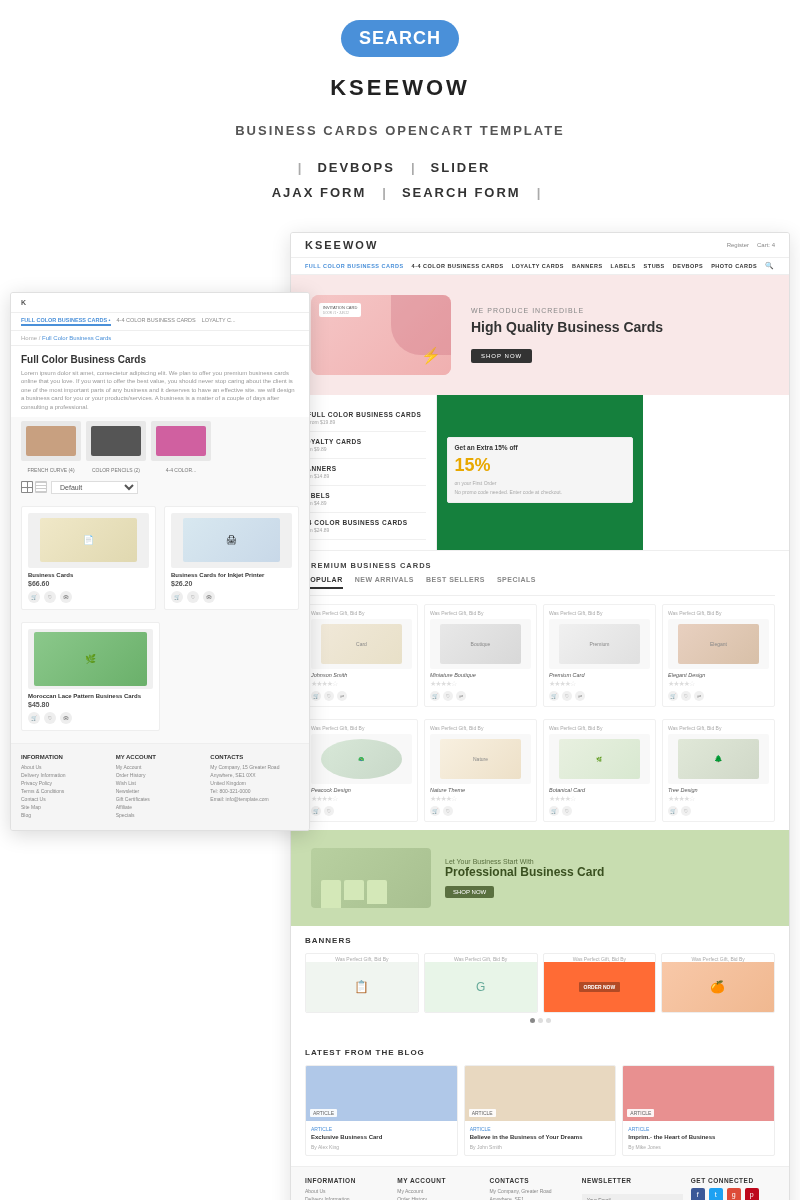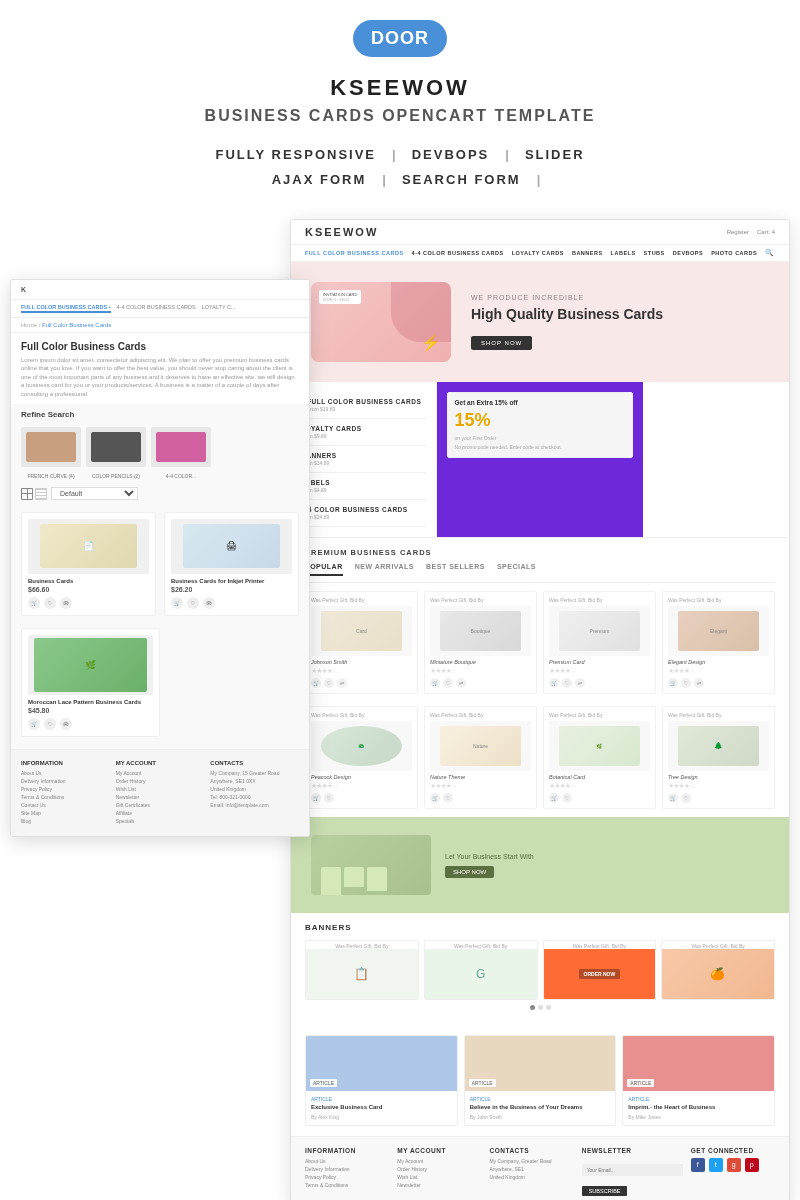--- a/index.html
+++ b/index.html
@@ -39,25 +39,25 @@
     .product-title {
       font-size: 22px;
       font-weight: bold;
       letter-spacing: 3px;
       color: #222;
       margin-top: 18px;
       text-align: center;
     }
 
     .product-subtitle {
-      font-size: 16px;
+      font-size: 13px;
       font-weight: bold;
       letter-spacing: 2px;
       color: #555;
-      margin-top: 6px;
+      margin-top: 22px;
       text-align: center;
     }
 
     .features-row {
       display: flex;
       flex-wrap: wrap;
       justify-content: center;
       gap: 0;
       margin-top: 18px;
     }
@@ -175,21 +175,21 @@
       font-size: 5px;
       color: #777;
       width: 60px;
       text-align: center;
     }
 
     .sort-row {
       display: flex;
       gap: 4px;
       padding: 6px 10px;
-      align-items: flex-end;
+      align-items: center;
     }
 
     .sort-select {
       font-size: 7px;
       background: white;
       border: 1px solid #ddd;
       padding: 1px 4px;
       color: #555;
     }
 
@@ -457,25 +457,25 @@
       margin: 4px 0;
     }
 
     .promo-price {
       font-size: 9px;
       color: #333;
       font-weight: bold;
     }
 
     .card-right {
-      background: #6d28d9;
+      background: #15803d;
       padding: 10px;
       display: flex;
       flex-direction: column;
-      justify-content: flex-start;
+      justify-content: center;
     }
 
     .discount-badge {
       background: #f5f5f5;
       border: 1px solid #eee;
       padding: 6px;
       border-radius: 2px;
       margin-bottom: 6px;
     }
 
@@ -864,26 +864,25 @@
       border: 1px solid #f0f0f0;
       padding: 5px;
       border-radius: 2px;
     }
   </style>
 </head>
 <body>
 
 <div class="top-header">
   <div class="logo-badge">
-    <span>DOOR</span>
+    <span>SEARCH</span>
   </div>
   <div class="product-title">KSEEWOW</div>
   <div class="product-subtitle">BUSINESS CARDS OPENCART TEMPLATE</div>
   <div class="features-row">
-    <span class="feature-item">FULLY RESPONSIVE</span>
     <span class="feature-separator">|</span>
     <span class="feature-item">DEVBOPS</span>
     <span class="feature-separator">|</span>
     <span class="feature-item">SLIDER</span>
   </div>
   <div class="features-row2">
     <span class="feature-item">AJAX FORM</span>
     <span class="feature-separator">|</span>
     <span class="feature-item">SEARCH FORM</span>
     <span class="feature-separator">|</span>
@@ -1091,20 +1090,21 @@
     <div class="green-banner">
       <div class="green-visual">
         <div class="green-boxes">
           <div class="green-box" style="height:28px;"></div>
           <div class="green-box" style="height:20px;"></div>
           <div class="green-box" style="height:24px;"></div>
         </div>
       </div>
       <div class="green-text-area">
         <div class="green-title-sm">Let Your Business Start With</div>
+        <div class="green-title-lg">Professional Business Card</div>
         <div class="green-btn">SHOP NOW</div>
       </div>
     </div>
 
     <div class="banners-section">
       <div class="section-title">BANNERS</div>
       <div class="banners-grid">
         <div class="banner-item">
           <div class="banner-price-label">Was Perfect Gift, Bid By</div>
           <div class="banner-img" style="background:#f0f5f0;">
@@ -1131,20 +1131,21 @@
         </div>
       </div>
       <div class="dots-row">
         <div class="dot dot-active"></div>
         <div class="dot"></div>
         <div class="dot"></div>
       </div>
     </div>
 
     <div class="blog-section">
+      <div class="section-title">LATEST FROM THE BLOG</div>
       <div class="blog-grid">
         <div class="blog-item">
           <div class="blog-img blog-img-blue">
             <div class="blog-date-badge">ARTICLE</div>
           </div>
           <div class="blog-content">
             <div class="blog-category">ARTICLE</div>
             <div class="blog-title">Exclusive Business Card</div>
             <div class="blog-author">By Alex King</div>
           </div>
@@ -1222,21 +1223,20 @@
       <span style="font-size:5.5px;color:#888;">4-4 COLOR BUSINESS CARDS</span>
       <span style="font-size:5.5px;color:#888;">LOYALTY C...</span>
     </div>
     <div class="left-breadcrumb">
       <span style="color:#aaa;">Home /</span>
       <span style="color:#4a90d9;"> Full Color Business Cards</span>
     </div>
     <div class="left-section-title">Full Color Business Cards</div>
     <div class="left-desc">Lorem ipsum dolor sit amet, consectetur adipiscing elit. We plan to offer you premium business cards online that you love. If you want to offer the best value, you should never stop caring about the client is one of the most important parts of any business and it deserves to have an effective site. we will design a business card for you or your products/services. A business is a matter of a couple of days after consulting a professional.</div>
 
-    <div class="refine-search">Refine Search</div>
     <div class="thumb-row">
       <div class="thumb-box">
         <div class="thumb-inner" style="background:#c8a080;"></div>
       </div>
       <div class="thumb-box">
         <div class="thumb-inner" style="background:#555;"></div>
       </div>
       <div class="thumb-box">
         <div class="thumb-inner" style="background:#d060a0;"></div>
       </div>

